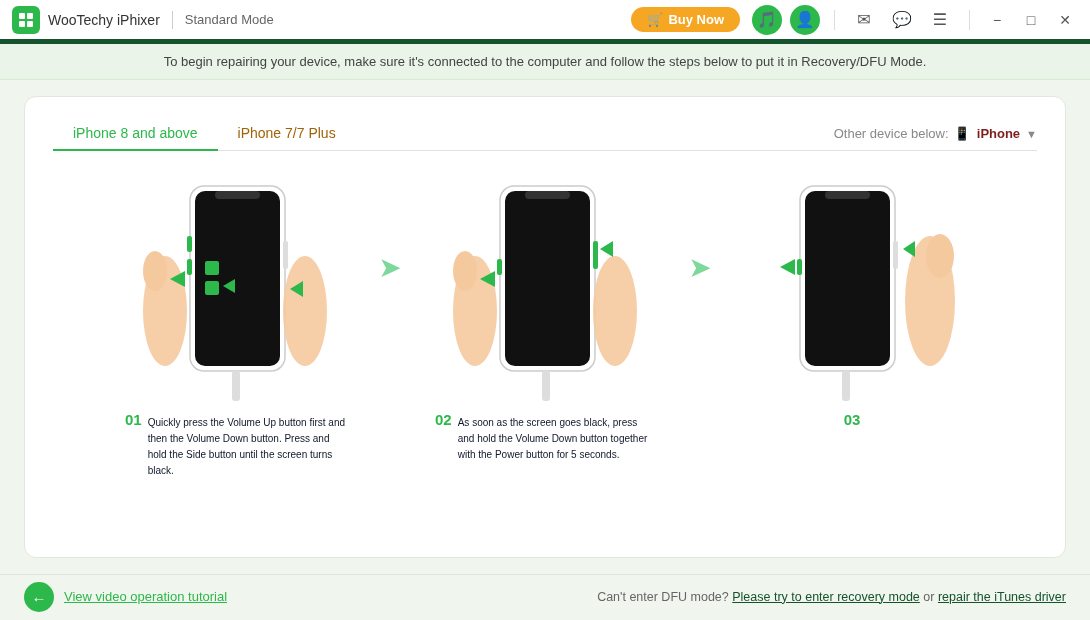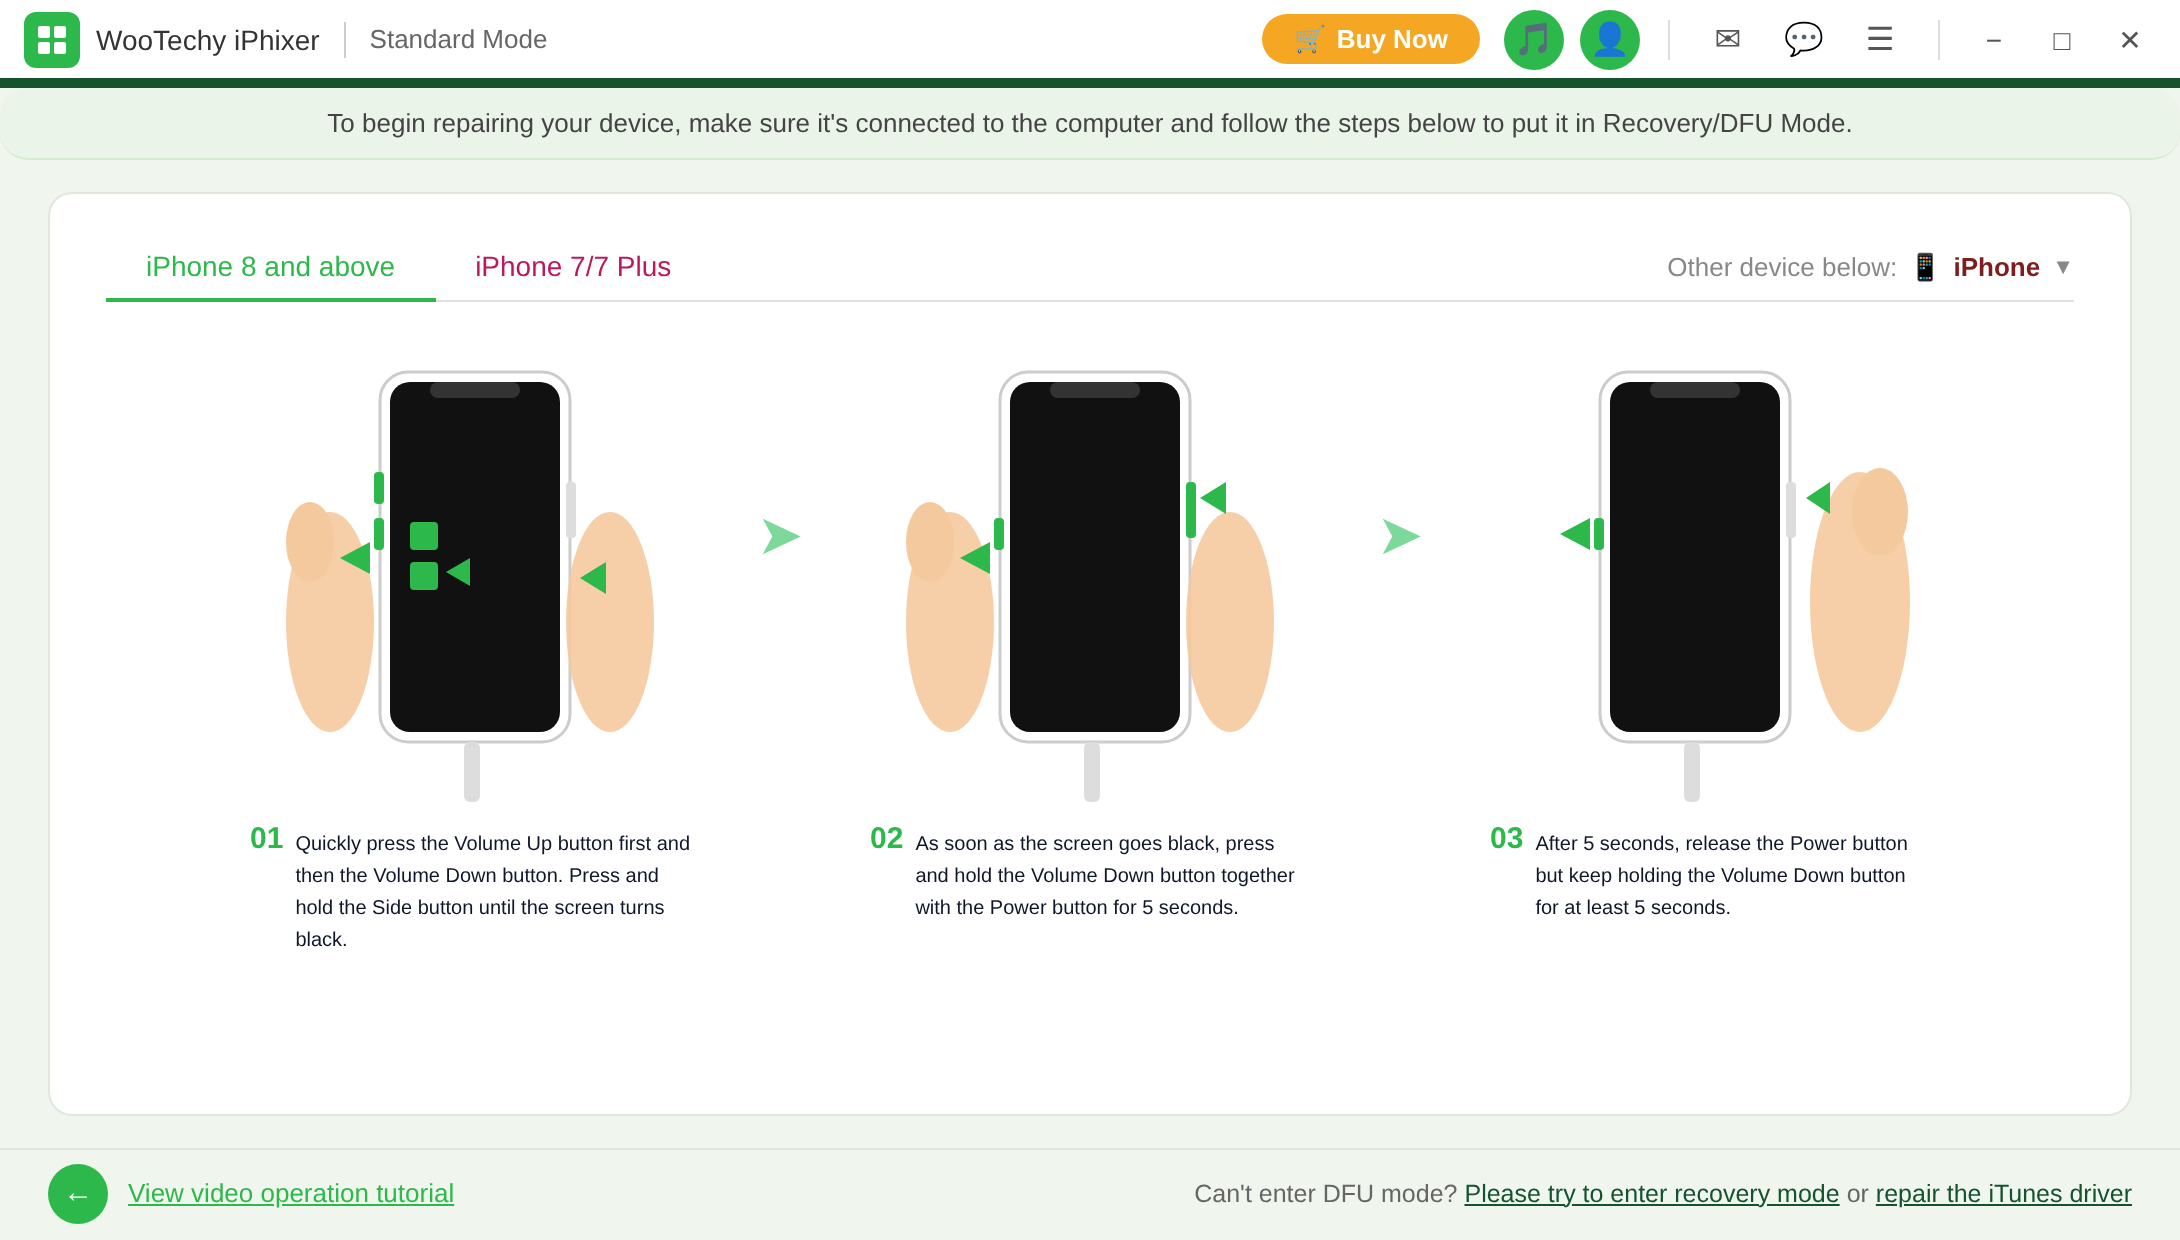--- a/index.html
+++ b/index.html
@@ -109,21 +109,20 @@
     }
 
     
     .infobar {
       background: #eaf4e8;
       text-align: center;
       padding: 10px;
       font-size: 13px;
       color: #444;
       border-bottom: 1px solid #d5ecd0;
-      border-radius: 14px;
     }
 
     
     .main {
       background: #f0f5ee;
       padding: 16px 24px;
       height: calc(620px - 44px - 38px - 44px);
     }
 
     
@@ -139,21 +138,21 @@
     .tabs {
       display: flex;
       align-items: center;
       border-bottom: 1px solid #e0e0e0;
       margin-bottom: 20px;
     }
     .tab {
       padding: 8px 20px;
       cursor: pointer;
       font-size: 14px;
-      color: #be185d;
+      color: #a16207;
       border-bottom: 2px solid transparent;
       margin-bottom: -1px;
       white-space: nowrap;
     }
     .tab.active {
       color: #2db84b;
       border-bottom: 2px solid #2db84b;
       font-weight: 500;
     }
     .tabs-spacer { flex: 1; }
@@ -421,21 +420,20 @@
 
           <rect x="138" y="70" width="5" height="28" rx="2" fill="#ddd"></rect>
 
           <polygon points="148,78 160,70 160,86" fill="#2db84b"></polygon>
 
           <rect x="87" y="200" width="8" height="30" rx="3" fill="#ddd"></rect>
         </svg>
         <div class="step-desc">
           <div class="step-text-row">
             <span class="step-num">03</span>
-            <span class="step-text">After 5 seconds, release the Power button but keep holding the Volume Down button for at least 5 seconds.</span>
           </div>
         </div>
       </div>
 
     </div>
   </div>
 </div>
 
 <div class="footer">
   <div class="footer-left">

